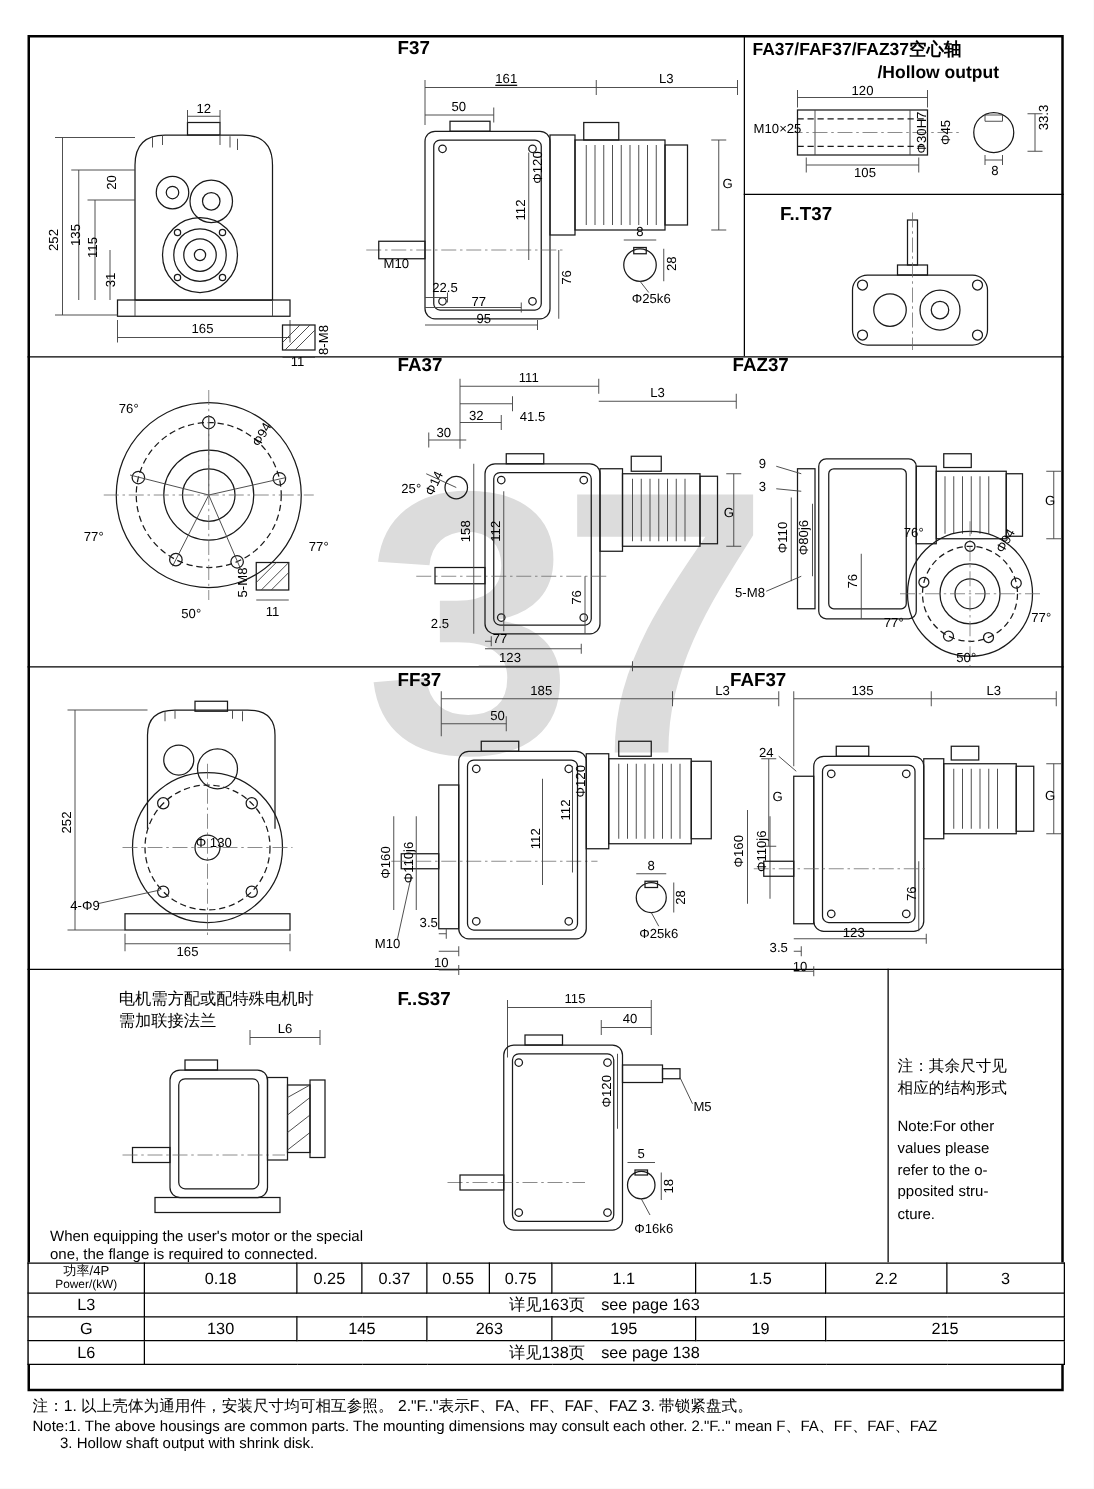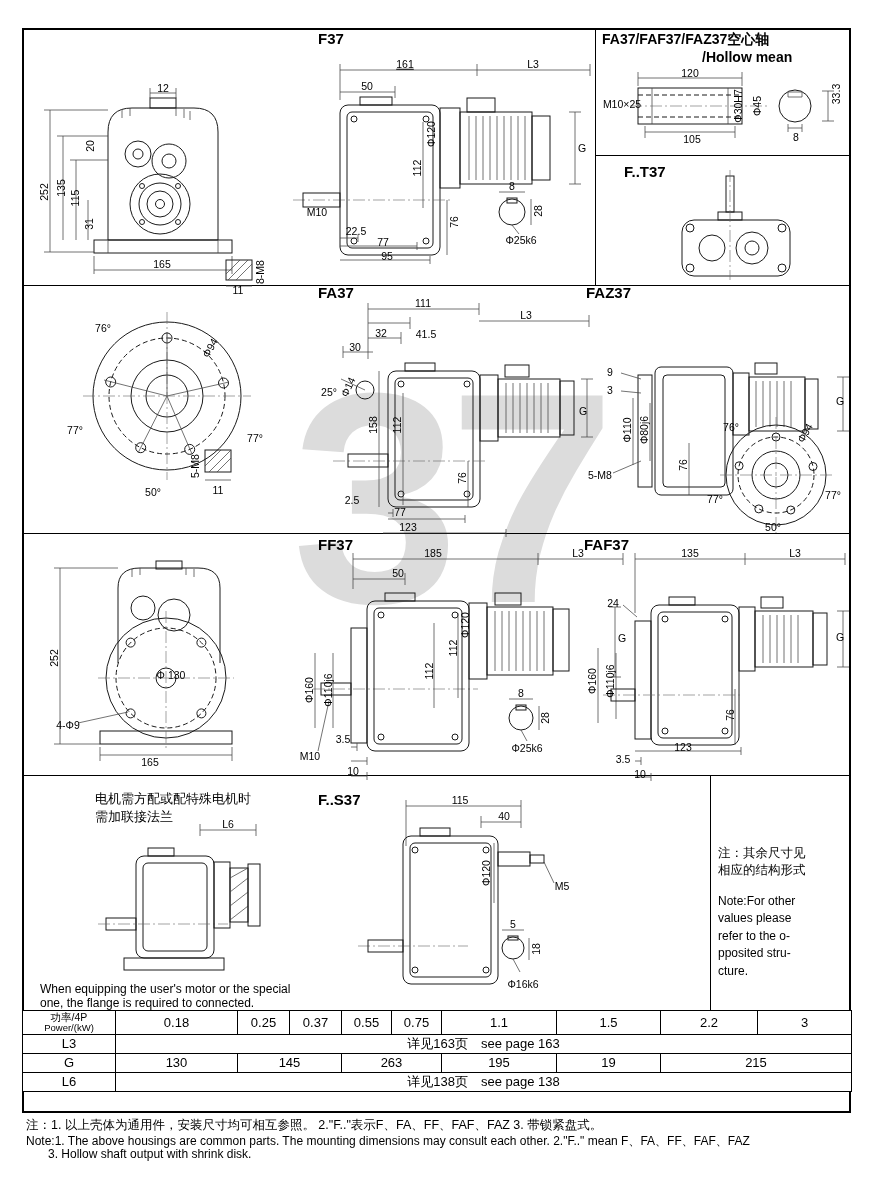--- a/index.html
+++ b/index.html
@@ -41,21 +41,21 @@
   <div class="hline" style="left:22px;top:285px;width:829px;"></div>
   <div class="hline" style="left:22px;top:533px;width:829px;"></div>
   <div class="hline" style="left:22px;top:775px;width:829px;"></div>
   <div class="vline" style="left:595px;top:28px;height:257px;"></div>
   <div class="hline" style="left:595px;top:155px;width:256px;"></div>
   <div class="vline" style="left:710px;top:775px;height:235px;"></div>
 
   <div class="title" style="left:318px;top:30px;">F37</div>
   <div class="title" style="left:602px;top:31px;font-size:14px;">
     <div>FA37/FAF37/FAZ37空心轴</div>
-    <div style="padding-left:100px;">/Hollow mean</div>
+    <div style="padding-left:100px;">/Hollow output</div>
   </div>
   <div class="title" style="left:624px;top:163px;">F..T37</div>
   <div class="title" style="left:318px;top:284px;">FA37</div>
   <div class="title" style="left:586px;top:284px;">FAZ37</div>
   <div class="title" style="left:318px;top:536px;">FF37</div>
   <div class="title" style="left:584px;top:536px;">FAF37</div>
   <div class="title" style="left:318px;top:791px;">F..S37</div>
 
   <div class="txt" style="left:40px;top:982px;font-size:12px;">When equipping the user's motor or the special
 one, the flange is required to connected.</div>

